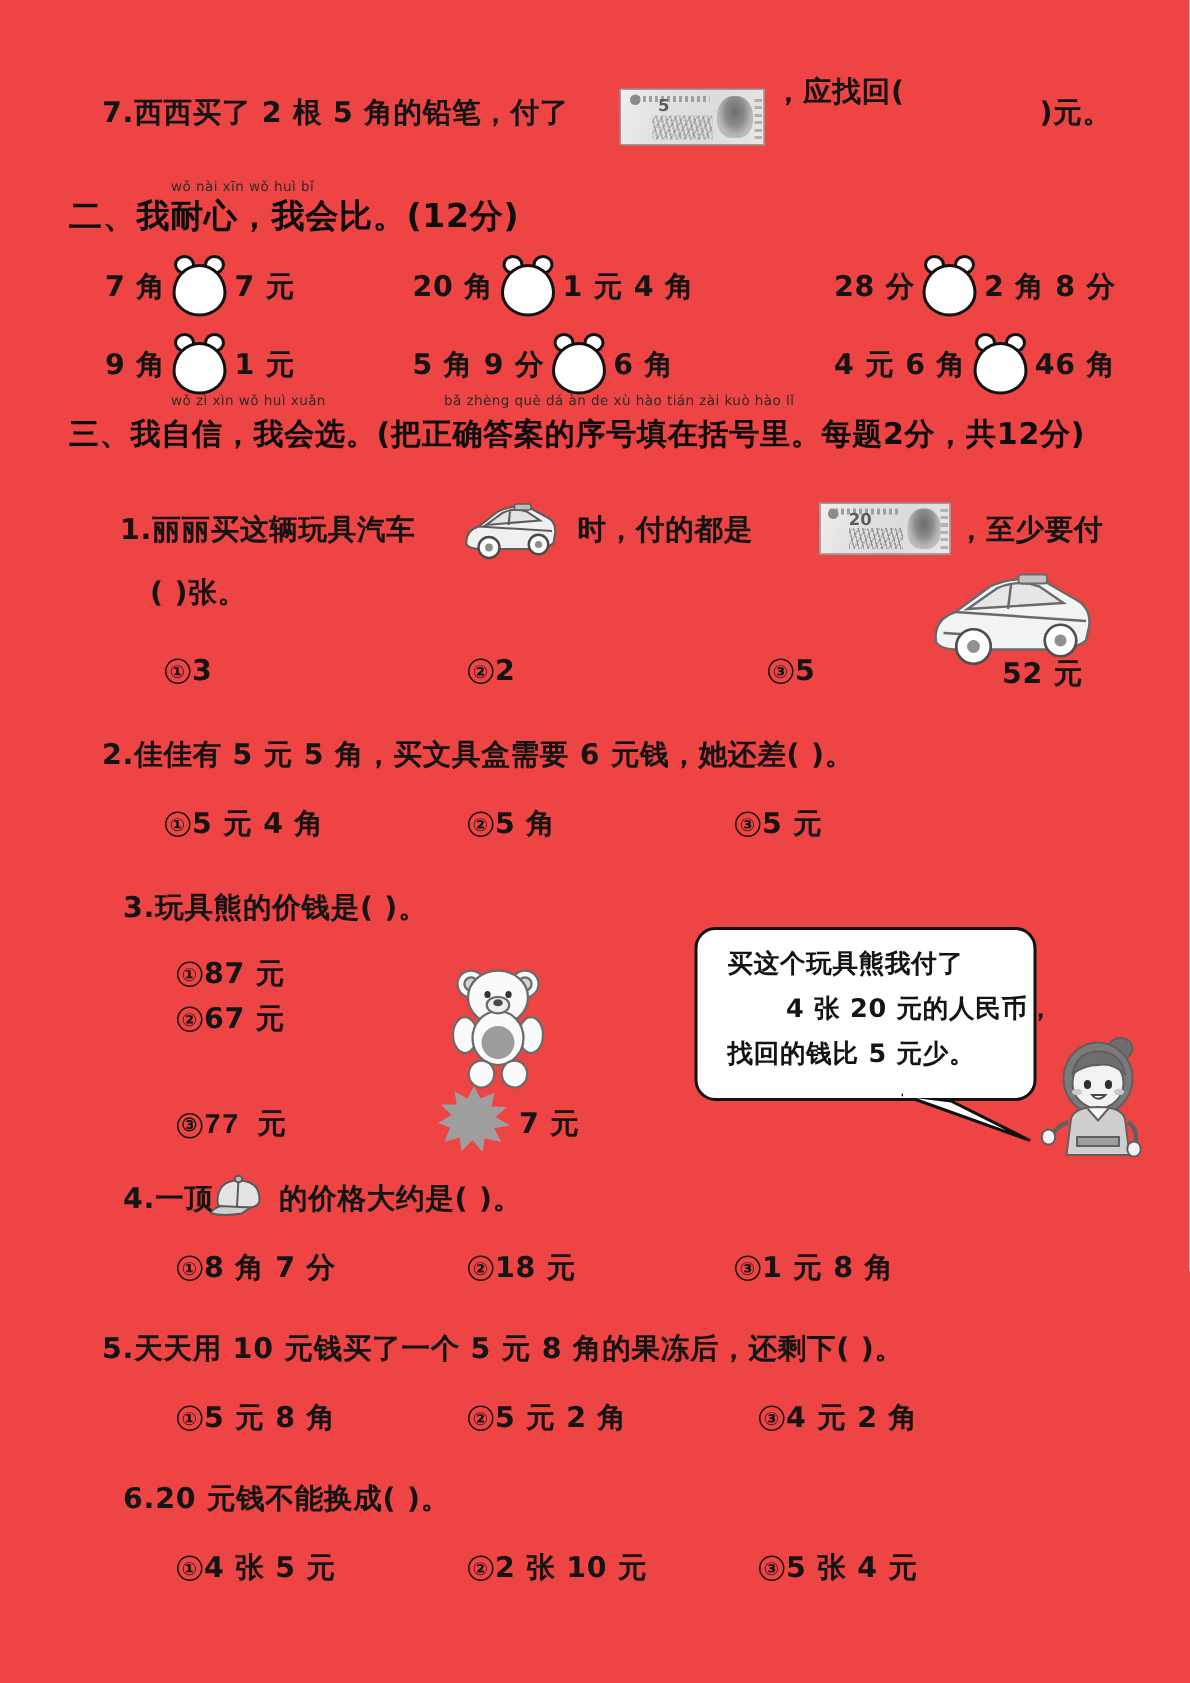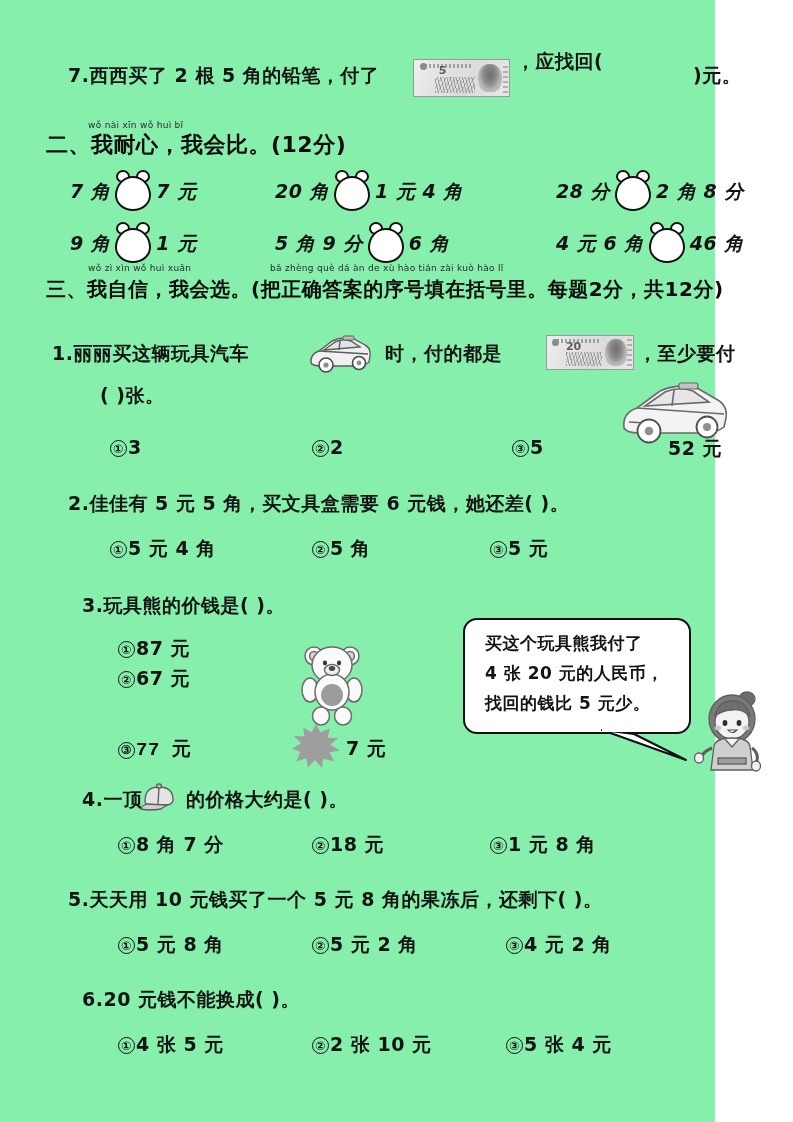--- a/index.html
+++ b/index.html
@@ -11,22 +11,22 @@
     width: 793px;
     height: 1122px;
     position: relative;
     font-family: "DejaVu Sans", "Liberation Sans", sans-serif;
     color: #1a1a1a;
     overflow: hidden;
   }
   .page {
     position: absolute;
     left: 0; top: 0;
-    width: 715px; height: 1122px;
-    background: #86efac;
+    width: 793px; height: 1122px;
+    background: #ef4444;
   }
 
   
   .cn {
     font-family: "DejaVu Sans", "Liberation Sans", sans-serif;
     font-weight: 700;
     color: #141414;
     letter-spacing: 0.5px;
   }
   .q-line {
@@ -54,20 +54,21 @@
   }
   .pinyin {
     position: absolute;
     font-size: 9px;
     line-height: 10px;
     letter-spacing: 0.3px;
     color: #2b2b2b;
     font-family: "DejaVu Sans", "Liberation Sans", sans-serif;
     font-weight: 400;
     white-space: nowrap;
+    margin-left: 26px;
   }
 
   
   .bearcmp {
     position: relative;
     display: inline-block;
     width: 46px;
     height: 42px;
     vertical-align: middle;
   }
@@ -92,21 +93,21 @@
   .bearcmp .ear.r { left: 26px; top: 0px; }
 
   .cmp-item {
     position: absolute;
     font-size: 19px;
     line-height: 42px;
     white-space: nowrap;
     display: flex;
     align-items: center;
   }
-  .cmp-item span.t { display: inline-block; font-style: italic; }
+  .cmp-item span.t { display: inline-block; }
 
   
   .circnum {
     display: inline-block;
     width: 17px; height: 17px;
     line-height: 16px;
     border: 1.6px solid #111;
     border-radius: 50%;
     text-align: center;
     font-size: 12px;
@@ -309,21 +310,21 @@
     </span>
     <span class="t">46 角</span>
   </div>
 
   <div class="pinyin" style="left:88px; top:263px;">wǒ zì xìn     wǒ huì xuǎn</div>
   <div class="pinyin" style="left:258px; top:263px;padding-left:12px;">bǎ zhèng què dá àn de xù hào tián zài kuò hào lǐ</div>
   <div class="section-head" style="left:46px; top:276px;">
     <span class="section-title cn" style="font-size:20px;">三、我自信，我会选。(把正确答案的序号填在括号里。每题2分，共12分)</span>
   </div>
 
-  <div class="q-line cn" style="left:52px; top:340px;">
+  <div class="q-line cn" style="left:80px; top:340px;">
     <span>1.丽丽买这辆玩具汽车</span>
   </div>
 
   <svg class="car" style="left:305px; top:332px;" width="70" height="42" viewBox="0 0 70 42">
     <g fill="none" stroke="#5d5d5d" stroke-width="1.4">
       <path d="M6 31 Q5 22 14 19 L27 9 Q37 4 49 7 L60 13 Q66 16 65 24 L64 30 Q60 34 50 34 L16 34 Q8 34 6 31Z" fill="#f0f0f0"></path>
       <path d="M19 18 L30 10 Q38 6 46 9 L55 15 Z" fill="#e3e3e3"></path>
       <path d="M35 9 L34 18"></path>
       <path d="M14 19 L63 22"></path>
     </g>
@@ -429,21 +430,21 @@
     <ellipse cx="36" cy="28.5" rx="3.2" ry="2.4" fill="#4a4a4a"></ellipse>
   </svg>
 
   <div class="burst" style="left:292px; top:724px;"></div>
   <div class="opt cn" style="left:346px; top:736px; font-size:19px;">
     <span>7 元</span>
   </div>
 
   <div class="bubble" style="left:463px; top:618px; width:228px; height:116px;">
     <div class="bt cn" style="top:8px;">买这个玩具熊我付了</div>
-    <div class="bt cn" style="top:38px;">4 张 20 元的人民币，</div>
+    <div class="bt cn" style="top:38px;margin-left:39px;">4 张 20 元的人民币，</div>
     <div class="bt cn" style="top:68px;">找回的钱比 5 元少。</div>
   </div>
   <svg class="bubble-tail" style="left:600px; top:728px;" width="92" height="36" viewBox="0 0 92 36">
     <path d="M2 2 L86 32 L34 6 Z" fill="#ffffff" stroke="#111" stroke-width="2" stroke-linejoin="round"></path>
     <rect x="2" y="0" width="34" height="4" fill="#ffffff"></rect>
   </svg>
 
   <svg class="girl" style="left:694px; top:690px;" width="78" height="84" viewBox="0 0 78 84">
     <g stroke="#5f5f5f" stroke-width="1.3">
 

